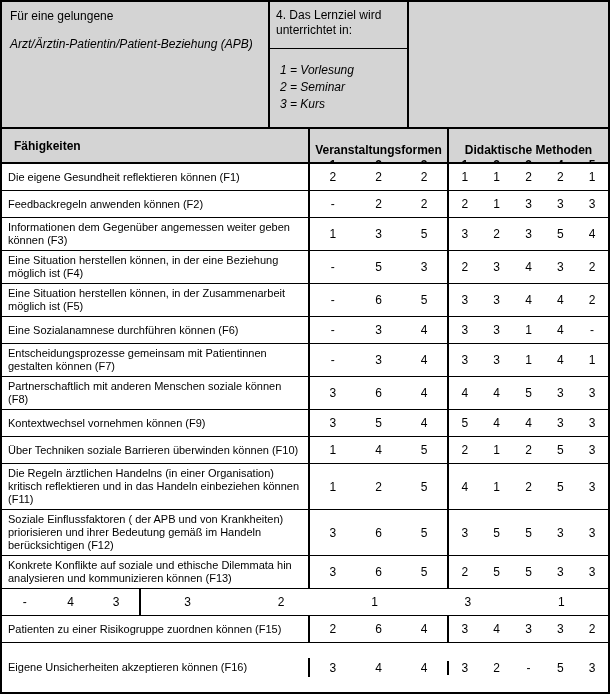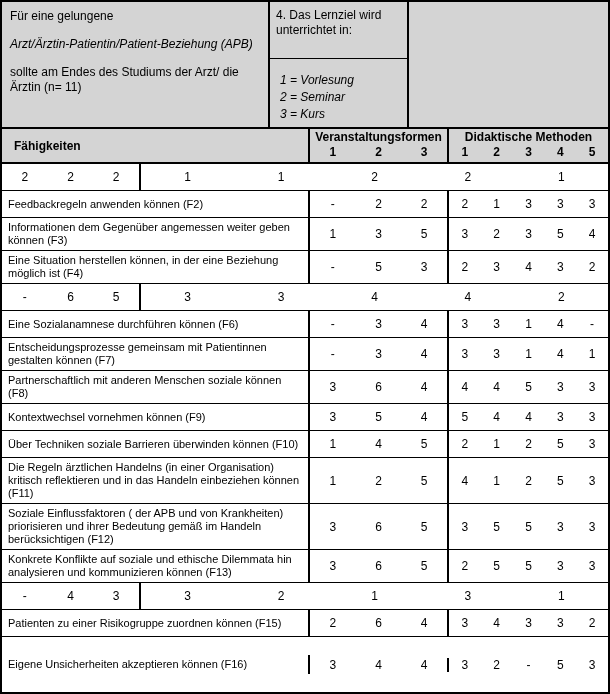--- a/index.html
+++ b/index.html
@@ -18,33 +18,33 @@
   
   .top{display:flex;flex:none;height:127px;box-sizing:border-box;
        background:var(--header-bg);border-bottom:2px solid var(--border);}
   .top-left{width:268px;box-sizing:border-box;border-right:2px solid var(--border);
             padding:7px 8px 0 8px;font-size:12px;line-height:15px;}
   .top-left p{margin:0 0 13px 0;}
   .top-left p.italic{font-style:italic;}
   .top-col{box-sizing:border-box;display:flex;flex-direction:column;}
   .top-mid{width:139px;border-right:2px solid var(--border);}
   .top-rightcol{flex:1;}
-  .top-col .title{height:57px;box-sizing:border-box;border-bottom:1px solid var(--border);
+  .top-col .title{height:47px;box-sizing:border-box;border-bottom:1px solid var(--border);
                   padding:6px 5px 0 6px;font-size:12px;line-height:15px;}
   .top-col .legend{flex:1;font-style:italic;font-size:12px;}
   .top-mid .legend{padding:13px 5px 0 10px;line-height:17px;}
   .top-rightcol .legend{padding:4px 5px 0 6px;line-height:14px;}
   .legend div{white-space:nowrap;}
   
   .head-row{display:flex;flex:none;height:35px;box-sizing:border-box;
             background:var(--header-bg);border-bottom:2px solid var(--border);}
   .head-skills{width:308px;box-sizing:border-box;border-right:2px solid var(--border);
                display:flex;align-items:center;padding-left:12px;
                font-weight:bold;font-size:12px;}
-  .head-group{box-sizing:border-box;display:flex;flex-direction:column;padding-top:1px;}
+  .head-group{box-sizing:border-box;display:flex;flex-direction:column;padding-top:14px;}
   .head-group.g1{width:139px;border-right:2px solid var(--border);}
   .head-group.g2{flex:1;}
   .gtitle{text-align:center;font-weight:bold;font-size:12px;line-height:15px;}
   .nums{display:flex;flex:1;}
   .nums span{flex:1;text-align:center;font-weight:bold;font-size:12px;line-height:15px;}
   
   .rows{flex:1;display:flex;flex-direction:column;background:var(--body-bg);}
   .row{display:flex;flex:none;min-height:27px;box-sizing:border-box;
        border-bottom:1px solid var(--border);}
   .row:last-child{flex:1;border-bottom:none;align-items:center;}
@@ -58,21 +58,20 @@
 </style>
 </head>
 <body>
 
 <div class="page">
 
   <div class="top">
     <div class="top-left">
       <p>Für eine gelungene</p>
       <p class="italic">Arzt/Ärztin-Patientin/Patient-Beziehung (APB)</p>
-      <p>sollte am Endes des Studiums der Arzt/ die Ärztin (n= 11)</p>
     </div>
     <div class="top-col top-mid">
       <div class="title">4. Das Lernziel wird unterrichtet in:</div>
       <div class="legend">
         <div>1 = Vorlesung</div>
         <div>2 = Seminar</div>
         <div>3 = Kurs</div>
       </div>
     </div>
   </div>
@@ -94,20 +93,21 @@
         <span>2</span>
         <span>3</span>
         <span>4</span>
         <span>5</span>
       </div>
     </div>
   </div>
 
   <div class="rows">
       <div class="row">
+        <div class="label">Die eigene Gesundheit reflektieren können (F1)</div>
         <div class="g1">
           <div class="cell">2</div>
           <div class="cell">2</div>
           <div class="cell">2</div>
         </div>
         <div class="g2">
           <div class="cell">1</div>
           <div class="cell">1</div>
           <div class="cell">2</div>
           <div class="cell">2</div>
@@ -153,20 +153,21 @@
         </div>
         <div class="g2">
           <div class="cell">2</div>
           <div class="cell">3</div>
           <div class="cell">4</div>
           <div class="cell">3</div>
           <div class="cell">2</div>
         </div>
       </div>
       <div class="row">
+        <div class="label">Eine Situation herstellen können, in der Zusammenarbeit möglich ist (F5)</div>
         <div class="g1">
           <div class="cell">-</div>
           <div class="cell">6</div>
           <div class="cell">5</div>
         </div>
         <div class="g2">
           <div class="cell">3</div>
           <div class="cell">3</div>
           <div class="cell">4</div>
           <div class="cell">4</div>

